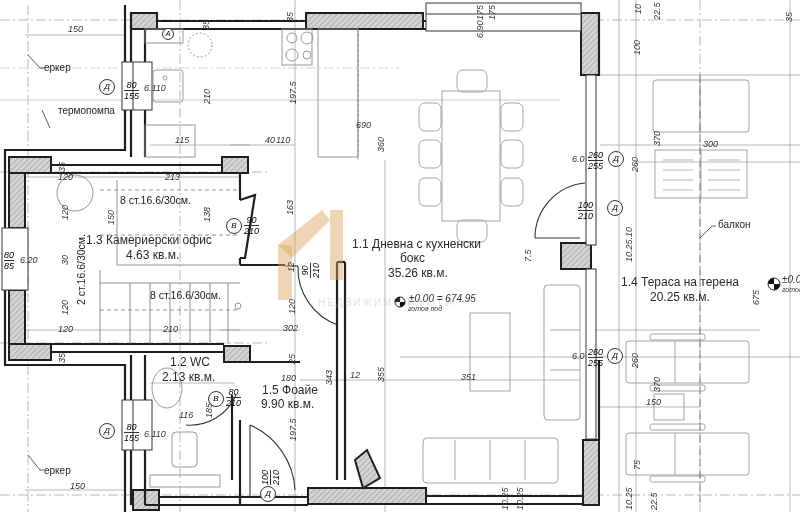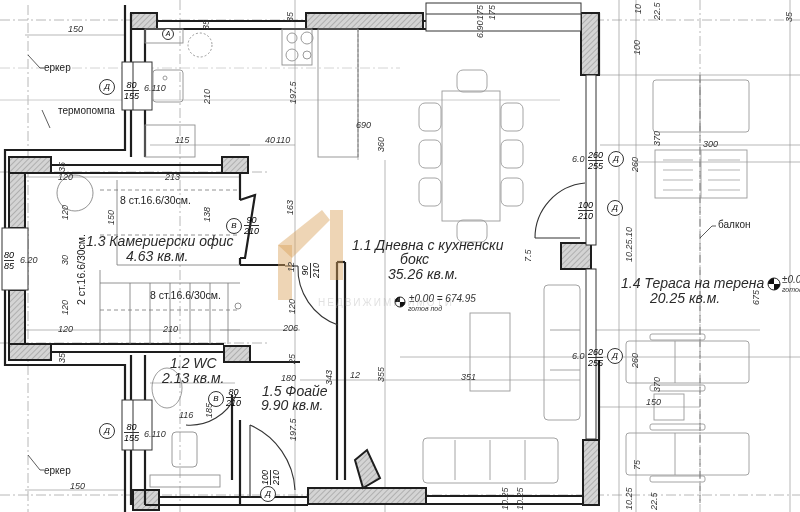--- a/index.html
+++ b/index.html
@@ -1,19 +1,19 @@
 <!DOCTYPE html>
 <html><head>
 <meta charset="utf-8">
 <style>
   html,body{margin:0;padding:0;background:#fff;}
   #plan{position:relative;width:800px;height:512px;overflow:hidden;background:#ffffff;font-family:"Liberation Sans",sans-serif;}
   svg{position:absolute;left:0;top:0;}
   .lbl{position:absolute;color:#2a2a2a;white-space:nowrap;line-height:1;}
-  .room{font-size:14px;text-align:center;font-style:italic;}
+  .room{font-size:12px;text-align:center;}
   .dim{font-size:9px;font-style:italic;color:#333;}
   .vdim{transform:rotate(-90deg);transform-origin:left top;}
   .note{font-size:10px;color:#222;}
   .tag{position:absolute;width:14px;height:14px;border:1px solid #333;border-radius:50%;font-size:8px;line-height:14px;text-align:center;font-style:italic;background:#fff;}
   .frac{position:absolute;font-size:9px;font-style:italic;text-align:center;line-height:10px;}
   .frac span{display:block;}
   .frac .top{border-bottom:1px solid #333;}
   .wm{position:absolute;font-size:40px;color:rgba(170,170,170,0.18);letter-spacing:2px;}
   .wm2{position:absolute;font-size:10px;color:rgba(170,170,170,0.35);letter-spacing:2px;}
 </style>
@@ -350,21 +350,21 @@
 <div class="lbl dim" style="left:646px;top:398px;">150</div>
 <div class="lbl dim" style="left:175px;top:136px;">115</div>
 <div class="lbl dim" style="left:229px;top:136px;margin-left:36px;">40</div>
 <div class="lbl dim" style="left:276px;top:136px;">110</div>
 <div class="lbl dim" style="left:356px;top:121px;">690</div>
 <div class="lbl dim" style="left:703px;top:140px;font-style:italic;">300</div>
 <div class="lbl dim" style="left:58px;top:173px;">120</div>
 <div class="lbl dim" style="left:165px;top:173px;">213</div>
 <div class="lbl dim" style="left:58px;top:325px;">120</div>
 <div class="lbl dim" style="left:163px;top:325px;">210</div>
-<div class="lbl dim" style="left:283px;top:324px;">206</div>
+<div class="lbl dim" style="left:283px;top:324px;">302</div>
 <div class="lbl dim" style="left:281px;top:374px;">180</div>
 <div class="lbl dim" style="left:461px;top:373px;">351</div>
 <div class="lbl dim" style="left:179px;top:411px;">116</div>
 
 <div class="lbl dim vdim" style="left:202px;top:30px;">35</div>
 <div class="lbl dim vdim" style="left:58px;top:172px;">35</div>
 <div class="lbl dim vdim" style="left:58px;top:363px;">35</div>
 <div class="lbl dim vdim" style="left:286px;top:22px;">35</div>
 <div class="lbl dim vdim" style="left:785px;top:22px;">35</div>
 <div class="lbl dim vdim" style="left:203px;top:104px;">210</div>

